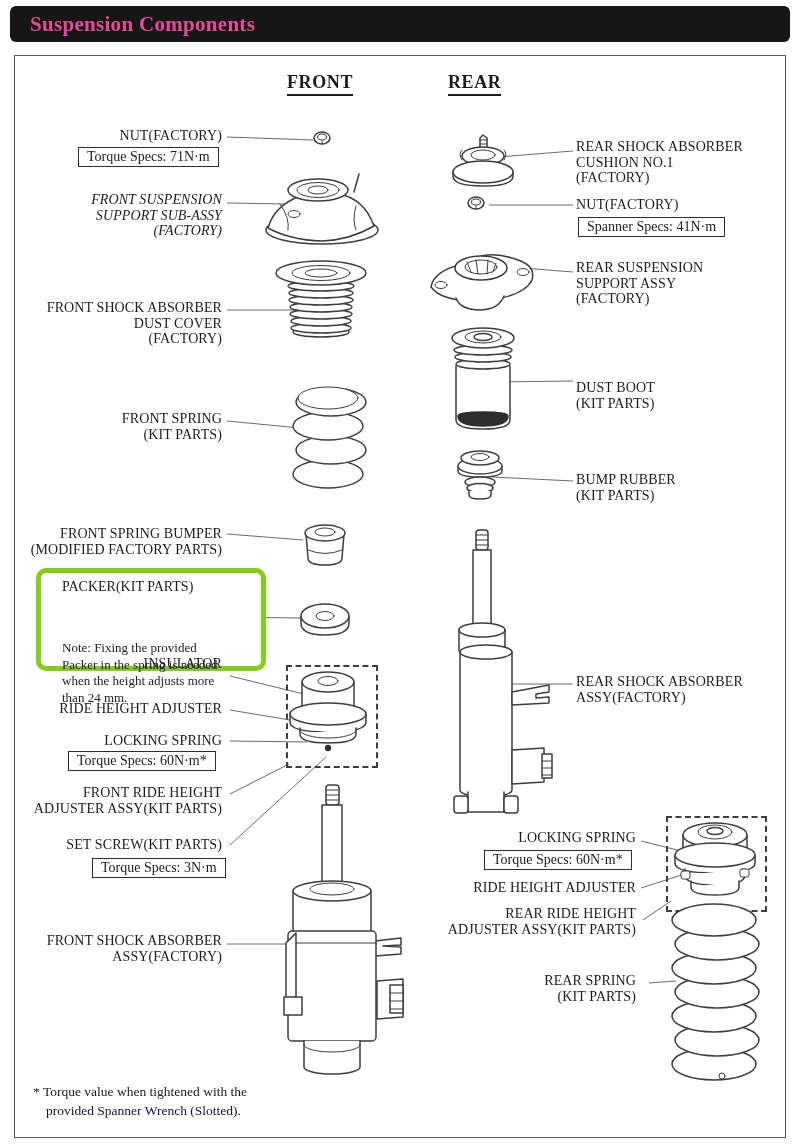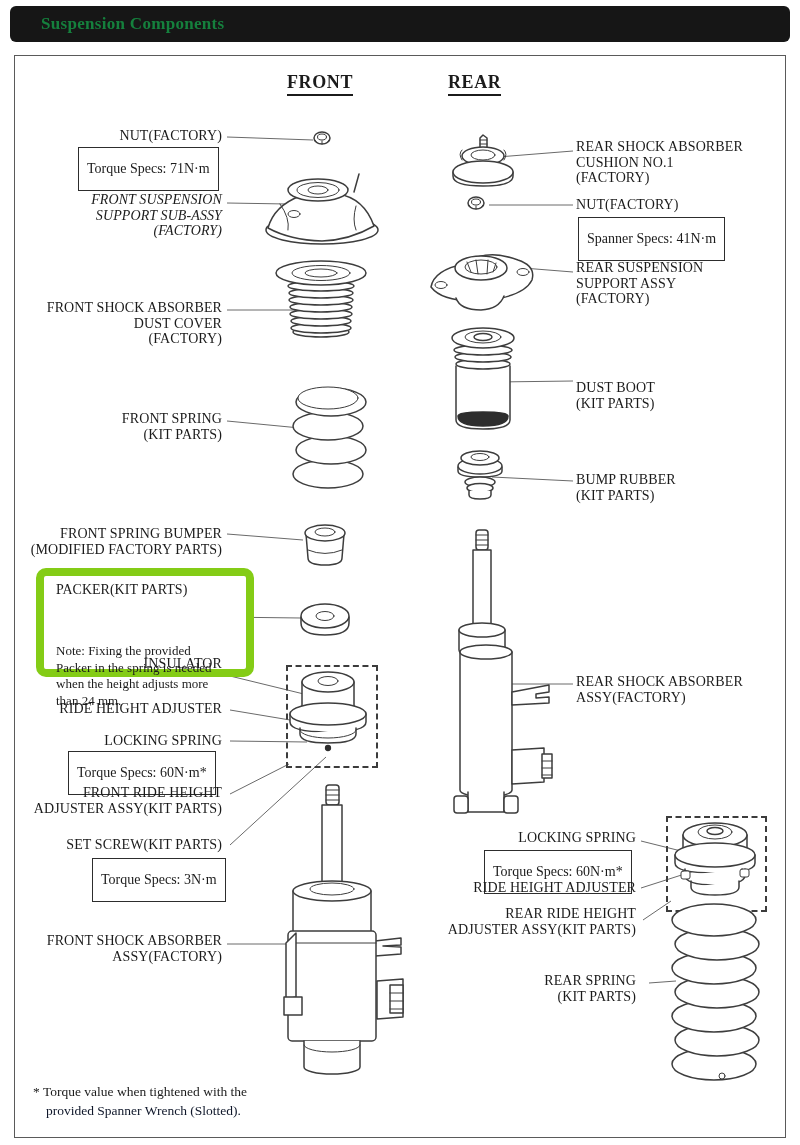--- a/index.html
+++ b/index.html
@@ -8,44 +8,44 @@
     position:relative; width:800px; height:1145px;
     font-family:"Liberation Serif", serif; color:#1b1b1b; background:#fff;
     overflow:hidden;
   }
   .header-bar {
     position:absolute; left:10px; top:6px; width:780px; height:36px;
     background:#161616; border-radius:6px;
     display:flex; align-items:center;
   }
   .header-bar .title {
-    color:#15803d; font-weight:bold; font-size:17px; margin-left:31px;
+    color:#ec4899; font-weight:bold; font-size:21px; margin-left:20px;
     letter-spacing:0.3px;
   }
   .content-box {
     position:absolute; left:14px; top:55px; width:770px; height:1081px;
     border:1.5px solid #5a5a5a; background:#fff;
   }
   .h2 {
     position:absolute; font-size:18px; font-weight:bold;
     border-bottom:2px solid #1b1b1b; padding-bottom:1px; letter-spacing:0.6px;
   }
   .lbl {
     position:absolute; font-size:14px; line-height:15.5px;
     white-space:pre-line; letter-spacing:0.1px;
   }
   .ra { text-align:right; }
   .torque {
     position:absolute; border:1.5px solid #2d2d2d; background:#fff;
-    font-size:14px; line-height:14px; padding:14px 8px; white-space:nowrap;
+    font-size:14px; line-height:14px; padding:2px 8px; white-space:nowrap;
   }
   .dashedbox { position:absolute; border:2px dashed #3c3c3c; }
   .packer-box {
     position:absolute; left:36px; top:568px; width:178px; height:83px;
-    border:8px solid #84cc16; border-radius:10px; padding:5px 12px;
+    border:5px solid #84cc16; border-radius:10px; padding:5px 21px;
     background:#fff;
   }
   .packer-box .pk-title { font-size:14px; line-height:17px; }
   .packer-box .pk-note { font-size:13px; line-height:16.5px; white-space:pre-line;margin-top:45px; }
   .footnote1 { position:absolute; font-size:13.5px; }
   .footnote2 { position:absolute; font-size:13.5px; color:#0f172a; }
   svg.illus { position:absolute; overflow:visible; }
   svg.illus * { stroke:#3d3d3d; stroke-width:1.5; fill:none; stroke-linecap:round; stroke-linejoin:round; }
   svg.illus .w { fill:#ffffff; }
   svg.illus .dk { fill:#2e2e2e; stroke:#2e2e2e; }

